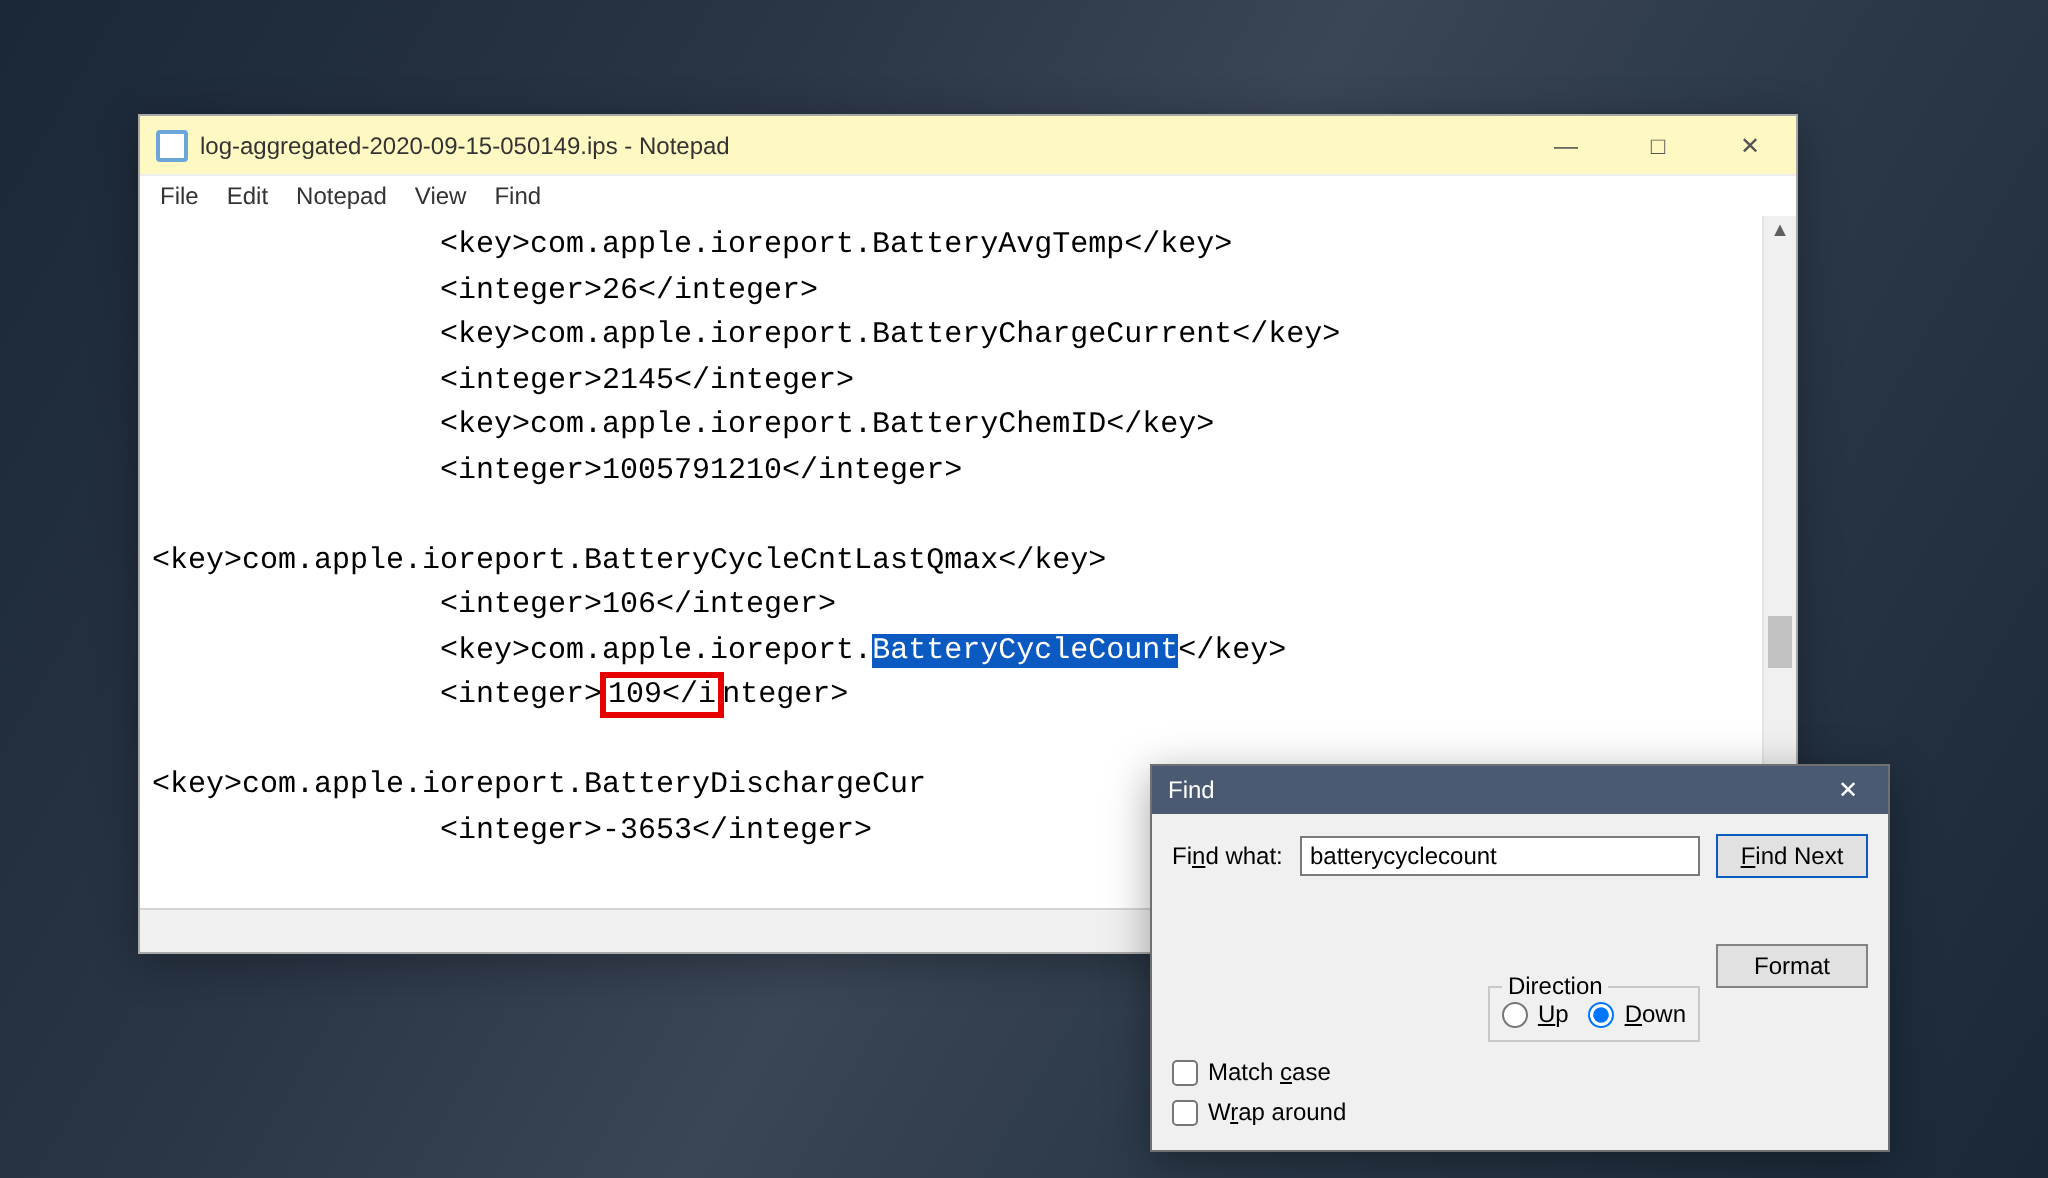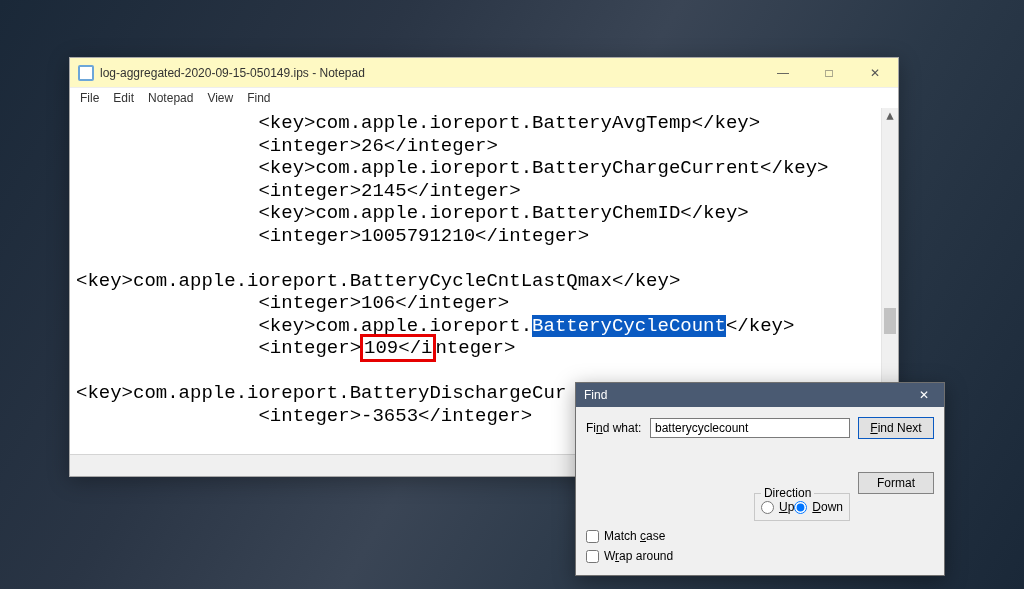--- a/index.html
+++ b/index.html
@@ -56,21 +56,21 @@
     align-items: center;
     padding: 0 4px;
     gap: 2px;
     color: #333;
   }
   .menu-item { padding: 1px 6px; }
   .editor {
     flex: 1;
     padding: 4px 6px 0 6px;
     font-family: Consolas, "Courier New", monospace;
-    font-size: 19px;
+    font-size: 15px;
     line-height: 22.5px;
     white-space: pre;
     overflow: hidden;
     position: relative;
     color: #000;
   }
   .scroll-track {
     position: absolute; right: 0; top: 0; bottom: 0; width: 17px;
     background: #f0f0f0; border-left: 1px solid #e5e5e5;
   }
@@ -165,21 +165,21 @@
   .dir-group {
     border: 1px solid #c8c8c8;
     padding: 4px 6px 6px 6px;
     font-size: 12px;
     position: relative;
   }
   .dir-group .legend {
     position: absolute; top: -8px; left: 6px;
     background: #f0f0f0; padding: 0 3px;
   }
-  .dir-opts { display:flex; margin-top:2px; }
+  .dir-opts { display:flex; gap:10px; margin-top:2px; }
   .chk { display: flex; align-items: center; gap: 5px; }
   .chk input { margin:0; width:13px; height:13px; }
   .underline { text-decoration: underline; }
 </style>
 </head>
 <body>
 
 <div class="notepad-window">
   <div class="titlebar">
     <div class="title-icon"></div>

